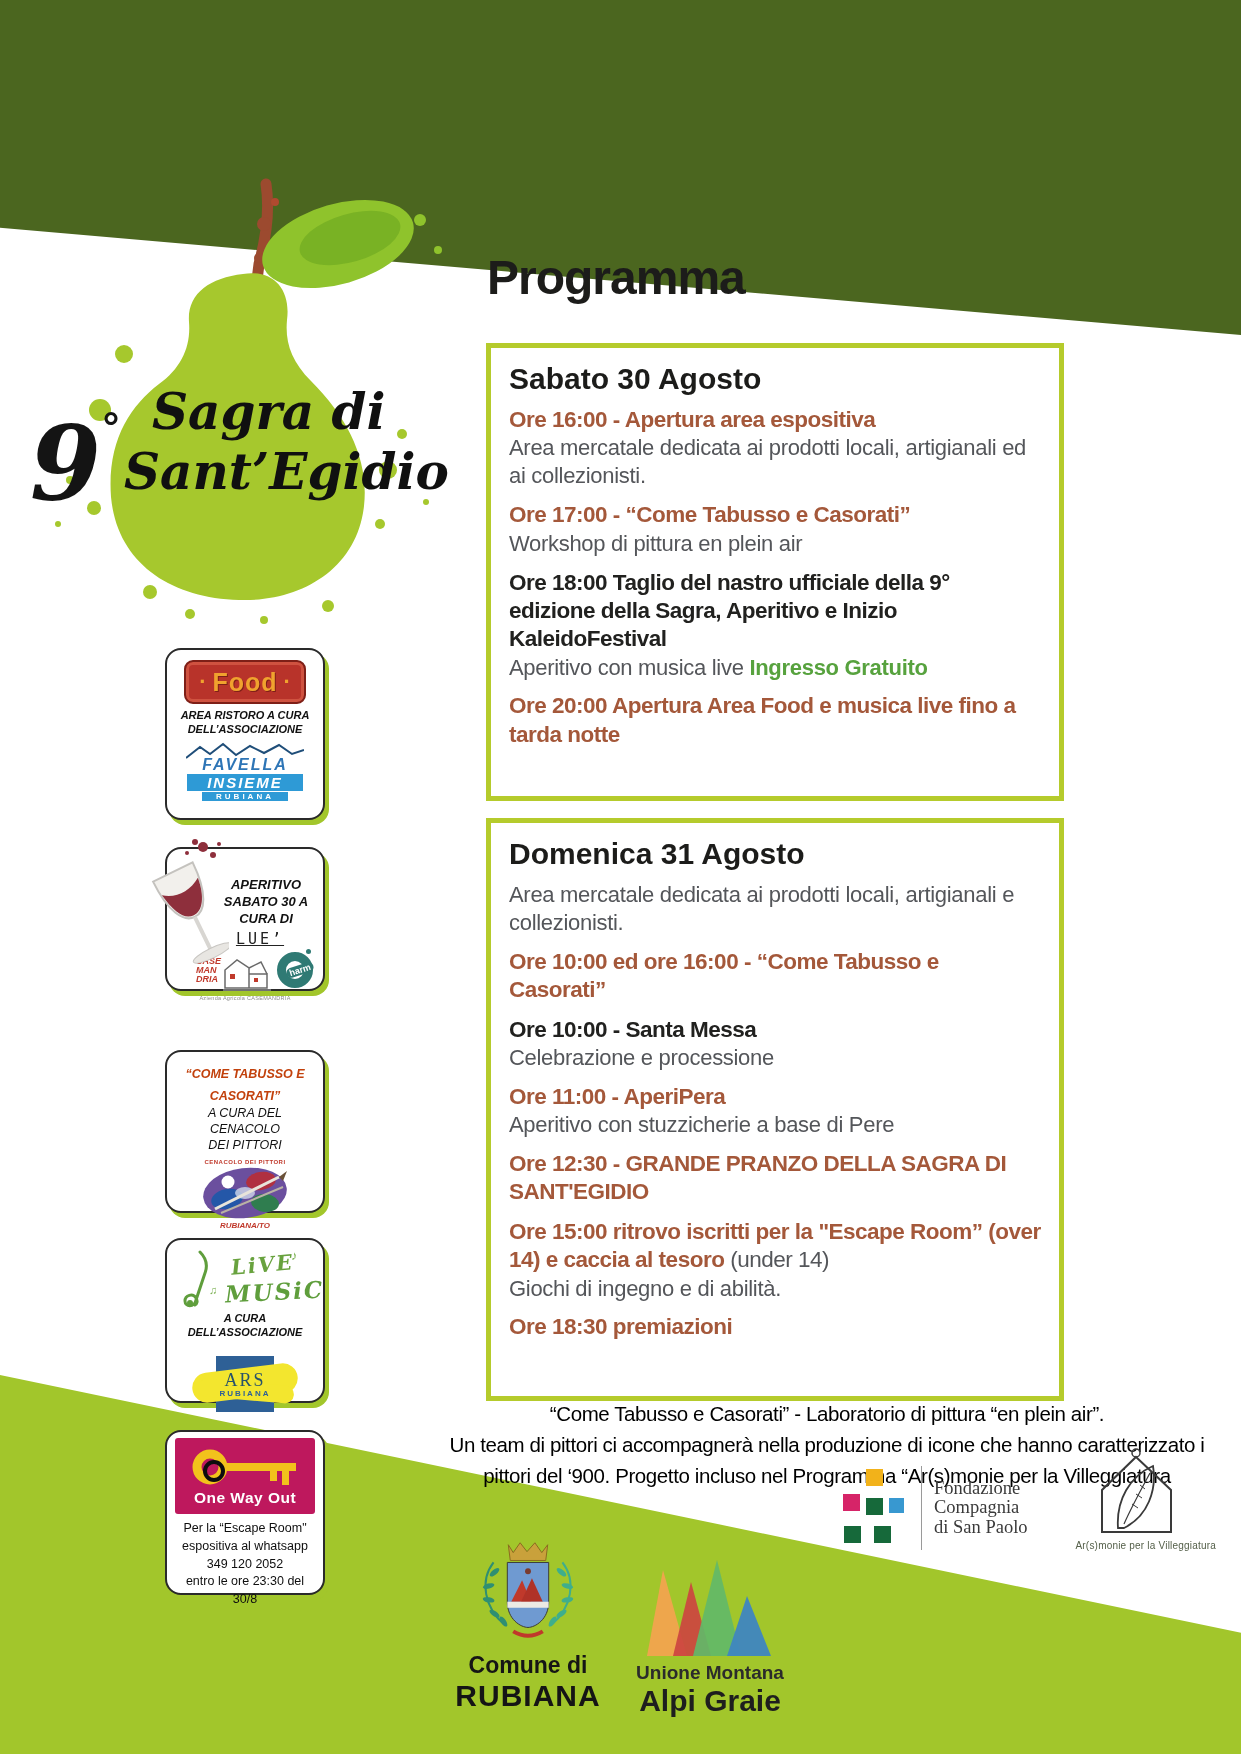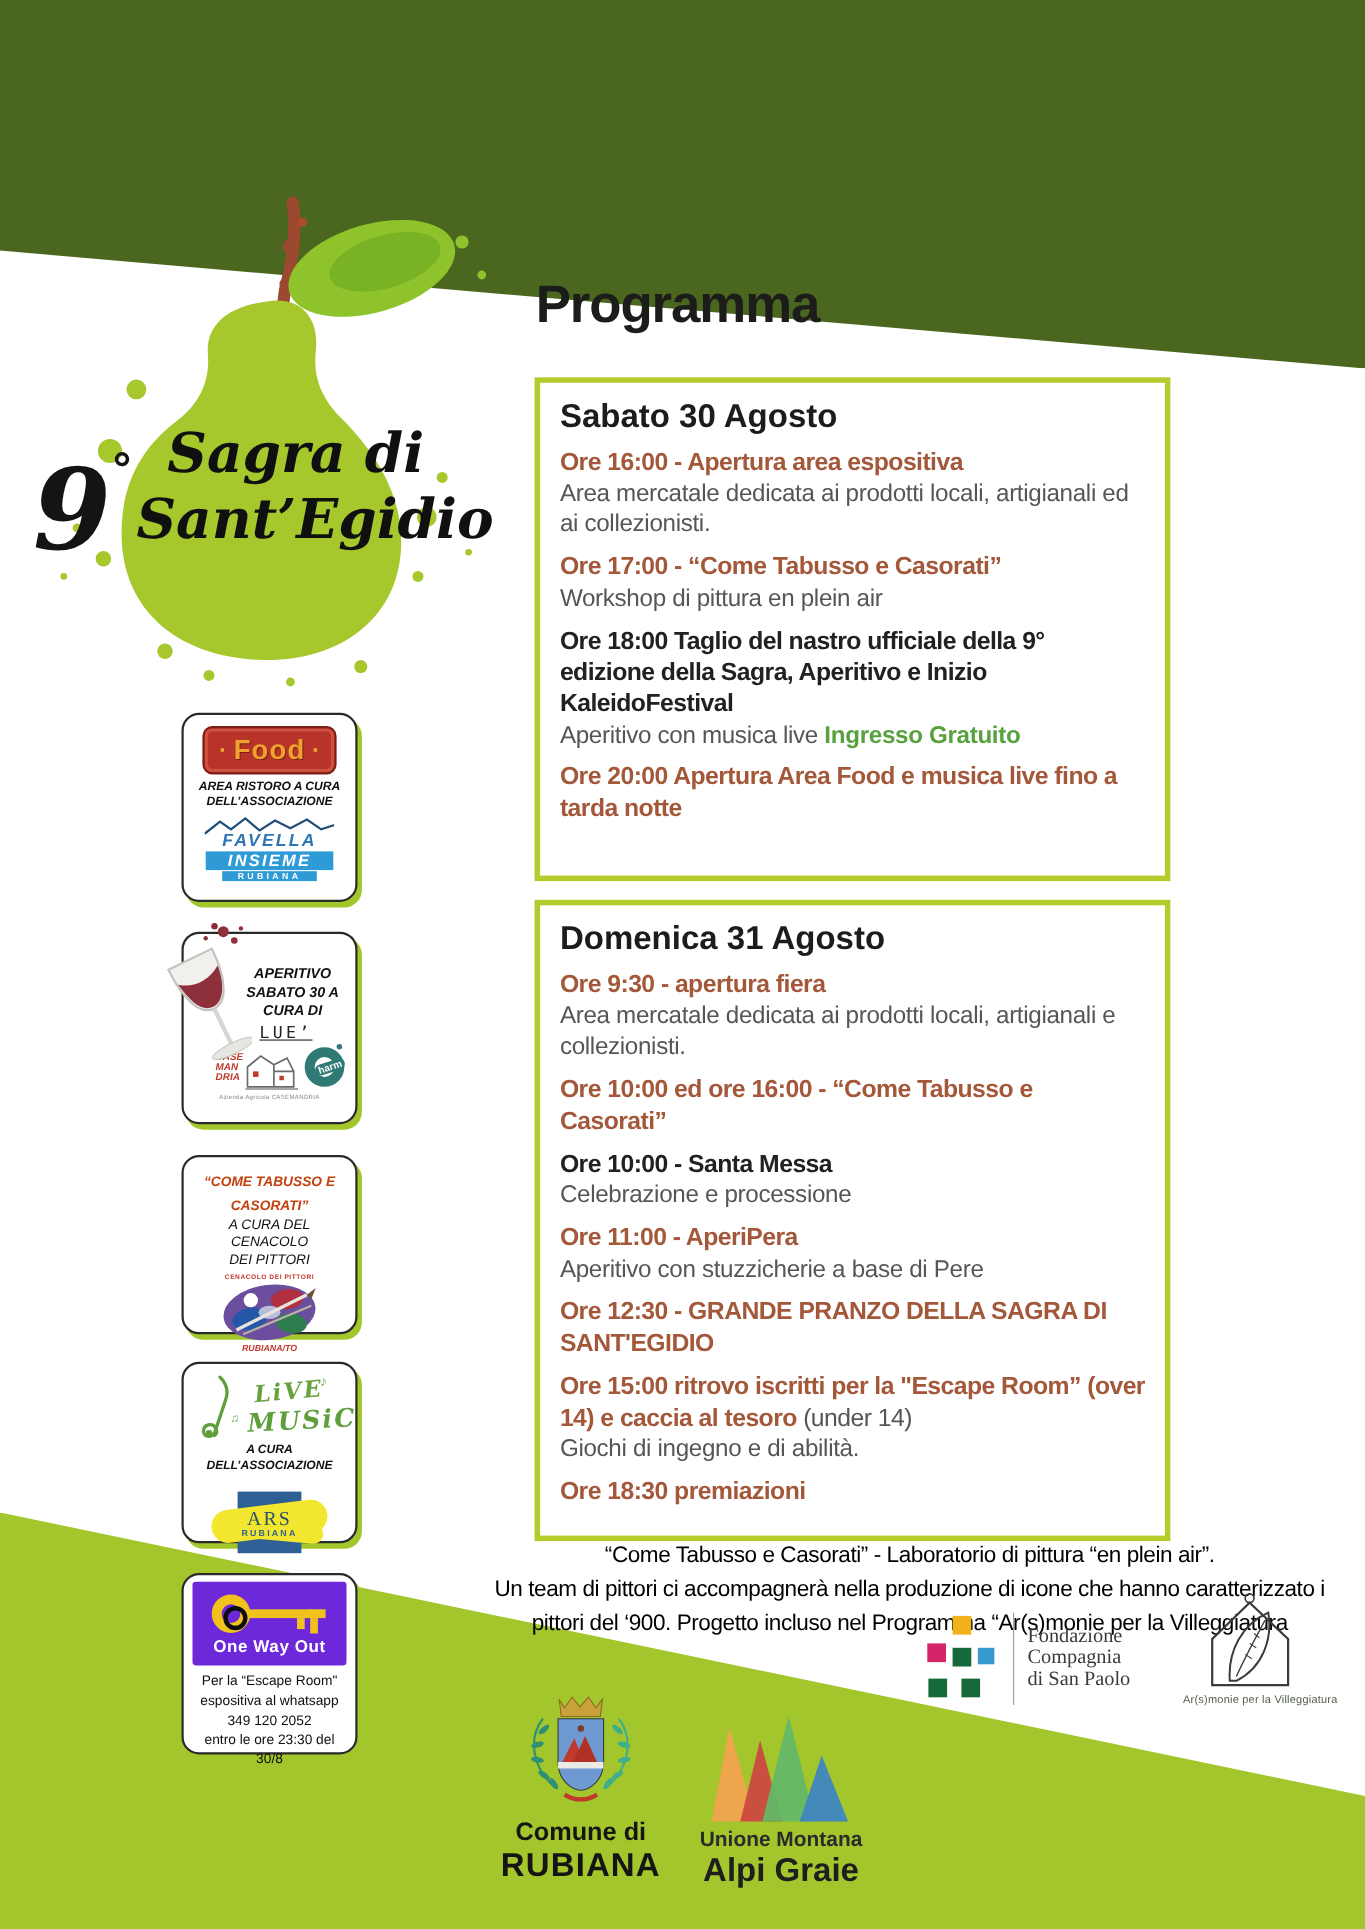--- a/index.html
+++ b/index.html
@@ -48,21 +48,21 @@
 
   
   .green-bottom{position:absolute;left:0;top:1375px;width:100%;height:379px;background:#a2c62b;
                 clip-path:polygon(0 0,100% 68%,100% 100%,0 100%);z-index:1;}
 
   
   .badge{position:absolute;left:165px;width:160px;background:#fff;border:2px solid #2a2a2a;
          border-radius:16px;box-shadow:4px 5px 0 #a2c62b;text-align:center;z-index:2;
          padding:8px 6px;overflow:visible;}
   #b1{top:648px;height:172px;}
-  #b2{top:847px;height:175px;}
+  #b2{top:847px;height:144px;}
   #b3{top:1050px;height:163px;}
   #b4{top:1238px;height:165px;}
   #b5{top:1430px;height:165px;padding-top:6px;}
   .b-cap{font-size:11px;font-weight:700;font-style:italic;line-height:1.25;color:#111;}
 
   
   .food-sign{width:122px;height:44px;margin:2px auto 5px;background:#b8332a;border:2px solid #7e1f17;
              border-radius:9px;box-shadow:inset 0 0 0 3px #cf5240;display:flex;align-items:center;
              justify-content:center;gap:6px;}
   .food-word{color:#f0a22e;font-size:25px;font-weight:800;letter-spacing:1px;
@@ -112,21 +112,21 @@
   .ars-swash{position:absolute;left:2px;top:12px;width:106px;height:30px;background:#f3e62e;
              border-radius:16px;transform:rotate(-7deg);}
   .ars-swash2{position:absolute;left:8px;top:26px;width:96px;height:18px;background:#f3e62e;
               border-radius:10px;transform:rotate(5deg);}
   .ars-t1{position:absolute;left:0;top:14px;width:110px;text-align:center;
           font-family:"Liberation Serif",serif;font-size:18px;letter-spacing:2px;color:#28536b;}
   .ars-t2{position:absolute;left:0;top:33px;width:110px;text-align:center;font-size:8px;
           letter-spacing:2px;color:#2e6096;font-weight:700;}
 
   
-  .owo-box{width:140px;height:76px;margin:0 auto 6px;background:#6d28d9;border-radius:3px;
+  .owo-box{width:140px;height:76px;margin:0 auto 6px;background:#be185d;border-radius:3px;
            display:flex;flex-direction:column;align-items:center;justify-content:center;}
   .owo-word{color:#fff;font-size:15.5px;font-weight:800;letter-spacing:.5px;margin-top:1px;}
   .owo-lines{font-size:12.5px;color:#0f0f0f;line-height:1.42;}
 
   
   .fondazione{position:absolute;left:843px;top:1466px;display:flex;align-items:center;z-index:3;}
   .fond-squares{position:relative;width:64px;height:78px;}
   .sq{position:absolute;width:17px;height:17px;}
   .fond-div{width:1px;height:84px;background:#9a9a9a;margin:0 12px 0 14px;}
   .fond-txt{font-family:"Liberation Serif",serif;font-size:18.5px;line-height:1.06;color:#3a3a3a;}
@@ -206,21 +206,20 @@
         <div class="event">
           <div class="ev-title brown">Ore 20:00  Apertura Area Food e musica live fino a tarda notte</div>
         </div>
       </div>
   </div>
 
   <div class="daybox" id="day1">
     <div class="day-title">Domenica 31 Agosto</div>
     <div class="event-list">
         <div class="event">
-          <div class="ev-title brown">Ore 9:30 - apertura fiera</div>
           <div class="ev-desc">Area mercatale dedicata ai prodotti locali, artigianali e collezionisti.</div>
         </div>
         <div class="event">
           <div class="ev-title brown">Ore 10:00  ed ore 16:00 - “Come Tabusso e Casorati”</div>
         </div>
         <div class="event">
           <div class="ev-title black">Ore 10:00 - Santa Messa</div>
           <div class="ev-desc">Celebrazione e processione</div>
         </div>
         <div class="event">

